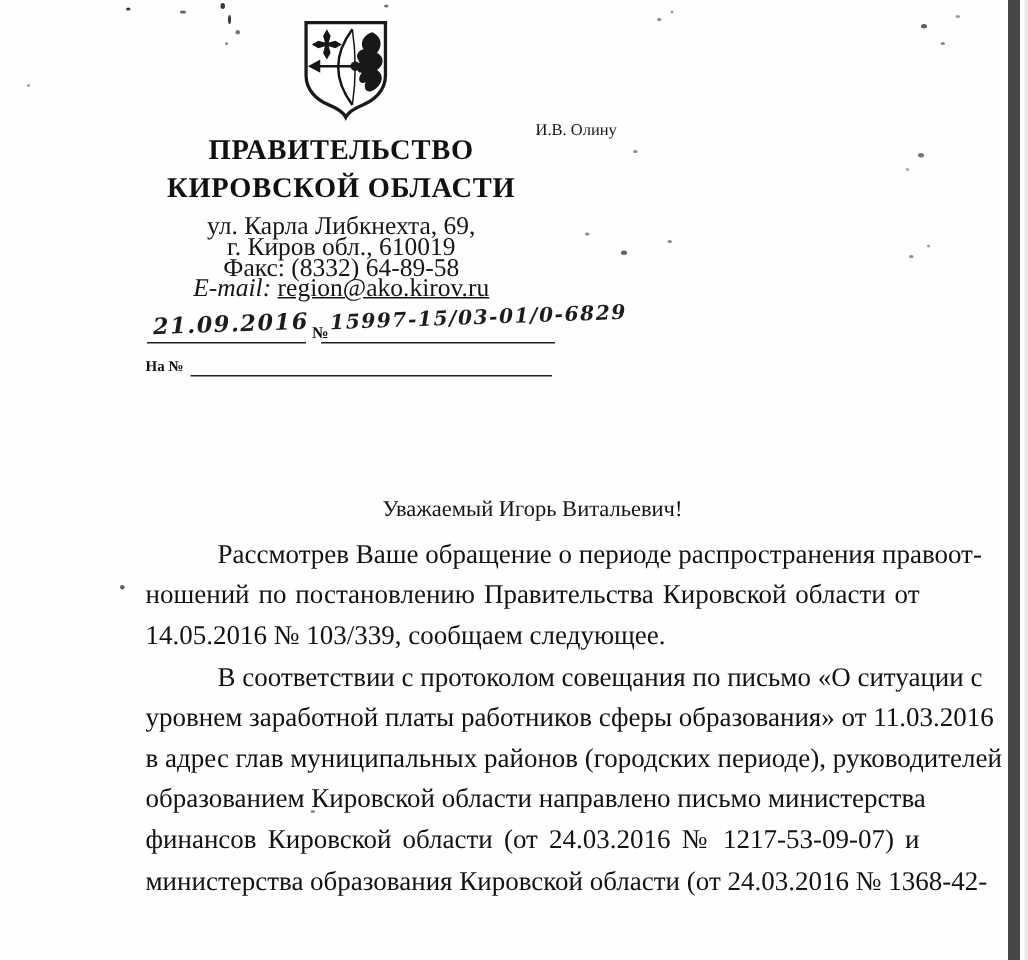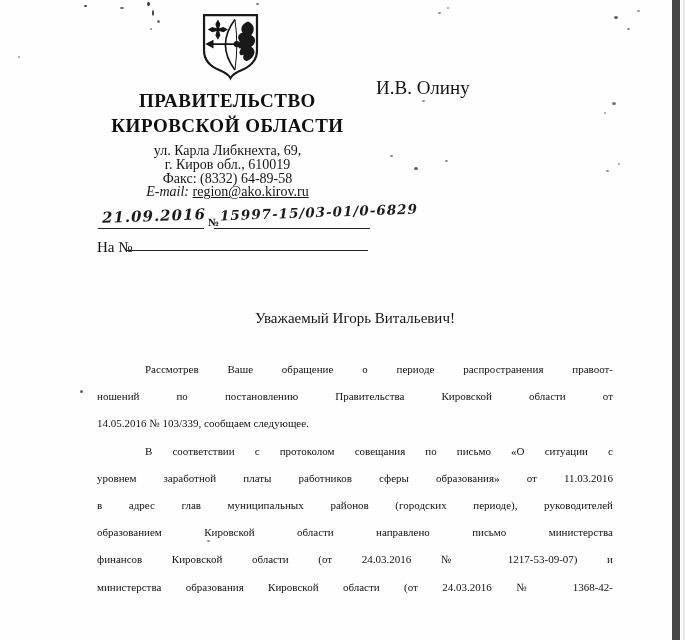--- a/index.html
+++ b/index.html
@@ -19,52 +19,52 @@
   
   #arms{position:absolute;left:199px;top:11px;width:63px;height:70px;}
   
   #org-name{
     position:absolute;left:75px;top:88px;width:305px;
     text-align:center;font-weight:bold;font-size:19px;line-height:25px;
     letter-spacing:.5px;color:#101010;
   }
   #address{
     position:absolute;left:75px;top:144px;width:305px;
-    text-align:center;font-size:14px;line-height:13.8px;color:#151515;
+    text-align:center;font-size:17px;line-height:13.8px;color:#151515;
   }
   #address .em-label{font-style:italic;}
   #address .em-value{text-decoration:underline;text-align:right;}
   
-  #recipient{position:absolute;left:376px;top:77px;font-size:19px;line-height:21px;color:#141414;}
+  #recipient{position:absolute;left:357px;top:77px;font-size:11px;line-height:21px;color:#141414;}
   
   #ref{position:absolute;left:96px;top:204px;width:300px;height:52px;font-size:11px;}
   .hand{
     font-family:"DejaVu Serif", serif;font-style:italic;font-weight:bold;
     color:#1c1c1c;letter-spacing:1px;
   }
   #ref-date{position:absolute;left:6px;top:3px;font-size:15px;transform:rotate(-2deg);}
   #ref-date-line{position:absolute;left:2px;top:24px;width:106px;border-bottom:1.6px solid #222;}
   #ref-no-label{position:absolute;left:112px;top:12px;font-weight:bold;font-size:11px;}
   #ref-number{position:absolute;left:124px;top:0px;font-size:13.5px;transform:rotate(-2deg);white-space:nowrap;}
   #ref-number-line{position:absolute;left:118px;top:24px;width:156px;border-bottom:1.6px solid #222;}
-  #ref-reply-label{position:absolute;left:1px;top:35px;font-weight:normal;font-size:15px;}
+  #ref-reply-label{position:absolute;left:1px;top:35px;font-weight:bold;font-size:10px;}
   #ref-reply-line{position:absolute;left:31px;top:46px;width:241px;border-bottom:1.3px solid #222;}
   
   #subject{
     position:absolute;left:97px;top:262px;width:330px;
     font-size:13.8px;line-height:18px;color:#141414;
   }
   
   #salutation{
-    position:absolute;left:97px;top:310px;width:516px;
+    position:absolute;left:97px;top:332px;width:516px;
     text-align:center;font-size:15px;color:#141414;
   }
   #body-text{
     position:absolute;left:97px;top:356px;width:516px;
-    font-size:11px;line-height:27.2px;color:#121212;
+    font-size:18px;line-height:27.2px;color:#121212;
   }
   .bline{text-align:justify;text-align-last:justify;white-space:nowrap;}
   .bline.noj{text-align-last:left;}
   .bline.indent{text-indent:48px;}
   
   .speck{position:absolute;background:#3a3a3a;border-radius:50%;}
 </style>
 </head>
 <body>
 

